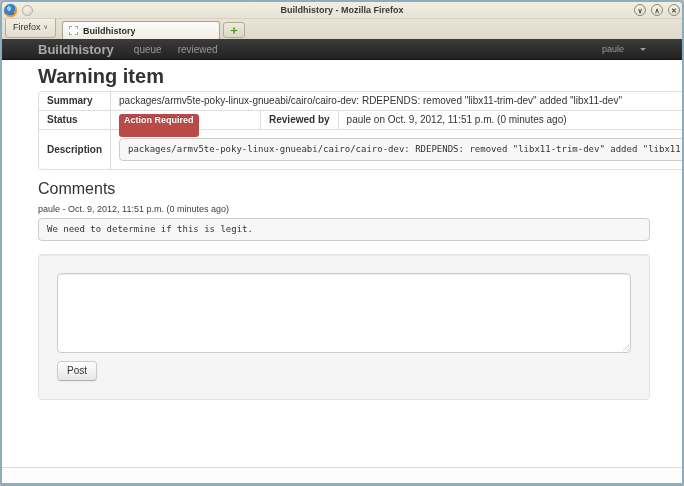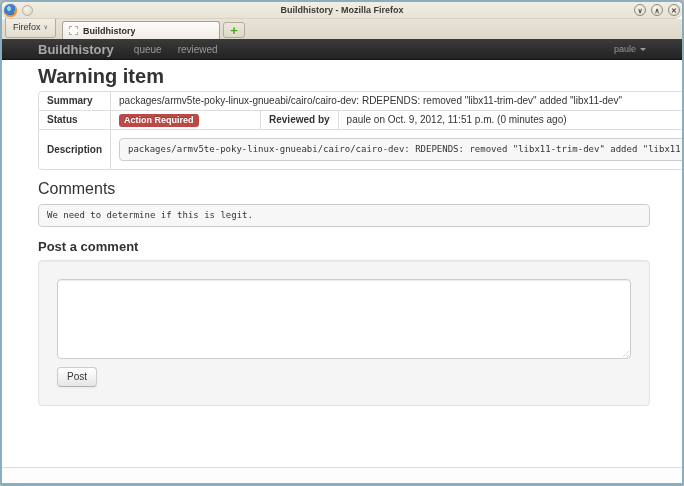--- a/index.html
+++ b/index.html
@@ -14,21 +14,21 @@
     background:#ffffff;
     box-shadow: inset 0 -1px 0 #6f94a9;
     display:flex;flex-direction:column;overflow:hidden;
   }
 
   
   .titlebar{
     height:17px;flex:0 0 17px;position:relative;
     background:linear-gradient(#f2eee2,#e7e2d4);
     border-bottom:1px solid #d6d1c2;
-    display:flex;align-items:center;padding:0 2px;border-radius:7px;
+    display:flex;align-items:center;padding:0 2px;
   }
   .tb-left{display:flex;align-items:center;gap:5px;}
   .ff-logo{
     width:13px;height:13px;border-radius:50%;display:inline-block;
     background:
       radial-gradient(circle at 38% 35%, #9ed1f0 0 18%, #3f7ec2 19% 52%, rgba(0,0,0,0) 53%),
       radial-gradient(circle at 50% 55%, #2e62a8 0 40%, #f19021 41% 78%, #d3570c 79% 100%);
     box-shadow:0 0 1px rgba(0,0,0,.5);
   }
   .tb-circle-btn{
@@ -87,21 +87,21 @@
   
   .navbar{
     height:21px;flex:0 0 21px;
     background:linear-gradient(#3b3b3b,#222222);
     border-bottom:1px solid #141414;
     display:flex;align-items:center;
     padding:0 36px;
   }
   .brand{font-size:13px;font-weight:bold;color:#a8a8a8;text-decoration:none;margin-right:20px;}
   .navlink{font-size:10px;color:#999;text-decoration:none;margin-right:16px;}
-  .usermenu{margin-left:auto;font-size:9px;color:#999;text-decoration:none;display:flex;align-items:center;gap:4px;}
+  .usermenu{margin-left:auto;font-size:9px;color:#999;text-decoration:none;display:flex;align-items:center;gap:16px;}
   .usermenu .caret{
     width:0;height:0;border-left:3px solid transparent;border-right:3px solid transparent;
     border-top:3px solid #999;display:inline-block;
   }
 
   
   .content{flex:1 1 auto;background:#fff;overflow:hidden;}
   .container{width:612px;margin:0 36px;}
 
   h1.page-title{font-size:20px;line-height:22px;color:#333;margin:5px 0 4px;font-weight:bold;}
@@ -117,21 +117,21 @@
   }
   table.details tr:first-child td{border-top:none;}
   table.details td:first-child{border-left:none;}
   td.lbl{font-weight:bold;white-space:nowrap;}
   .col-label{width:59px;}
   .col-status{width:150px;}
   .col-revlabel{width:73px;}
 
   .badge-important{
     background:#b94a48;color:#fff;font-size:9px;font-weight:bold;
-    padding:1px 5px 2px;border-radius:3px;white-space:nowrap;
+    padding:1px 5px 12px;border-radius:3px;white-space:nowrap;
     text-shadow:0 -1px 0 rgba(0,0,0,.25);
   }
 
   pre.codeblock{
     font-family:"DejaVu Sans Mono",monospace;font-size:9px;line-height:11px;color:#333;
     background:#f7f7f7;border:1px solid #ccc;border-radius:4px;
     padding:5px 8px;margin:5px 0;overflow:hidden;white-space:pre;
   }
 
   .well{
@@ -248,24 +248,24 @@
             <pre class="codeblock">packages/armv5te-poky-linux-gnueabi/cairo/cairo-dev: RDEPENDS: removed "libx11-trim-dev" added "libx11-dev"</pre>
           </td>
         </tr>
       </tbody>
         </table>
 
 
       <h2 class="comments-title">Comments</h2>
 
       <div class="comment">
+        <div class="comment-meta">paule - Oct. 9, 2012, 11:51 p.m. (0 minutes ago)</div>
         <pre class="codeblock">We need to determine if this is legit.</pre>
       </div>
 
-      <h3 class="post-title">Post a comment</h3>
 
       <div class="well post">
         <div class="ta-wrap">
           <textarea class="comment-box" style=""></textarea>
           <span class="grip"></span>
         </div>
         <button class="btn post-btn">Post</button>
       </div>
 
     </div>

